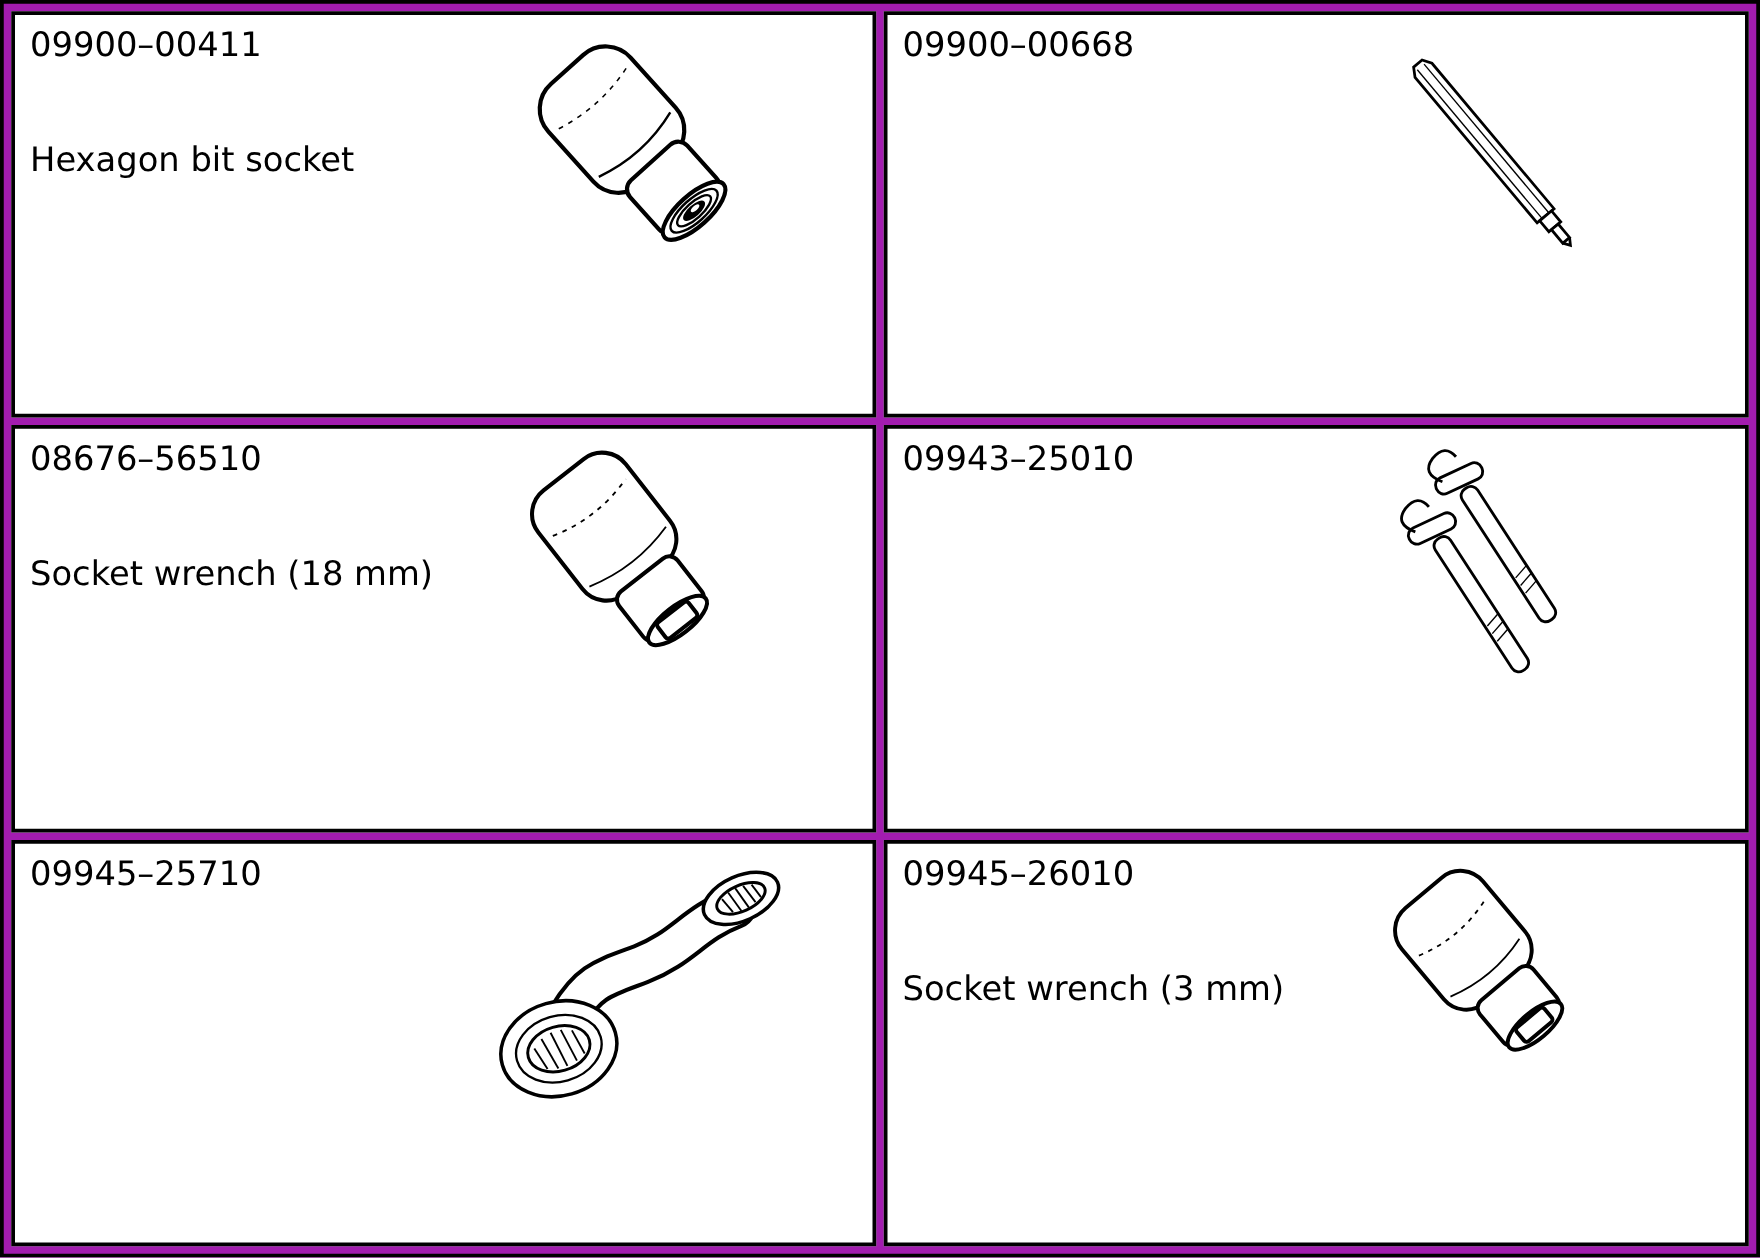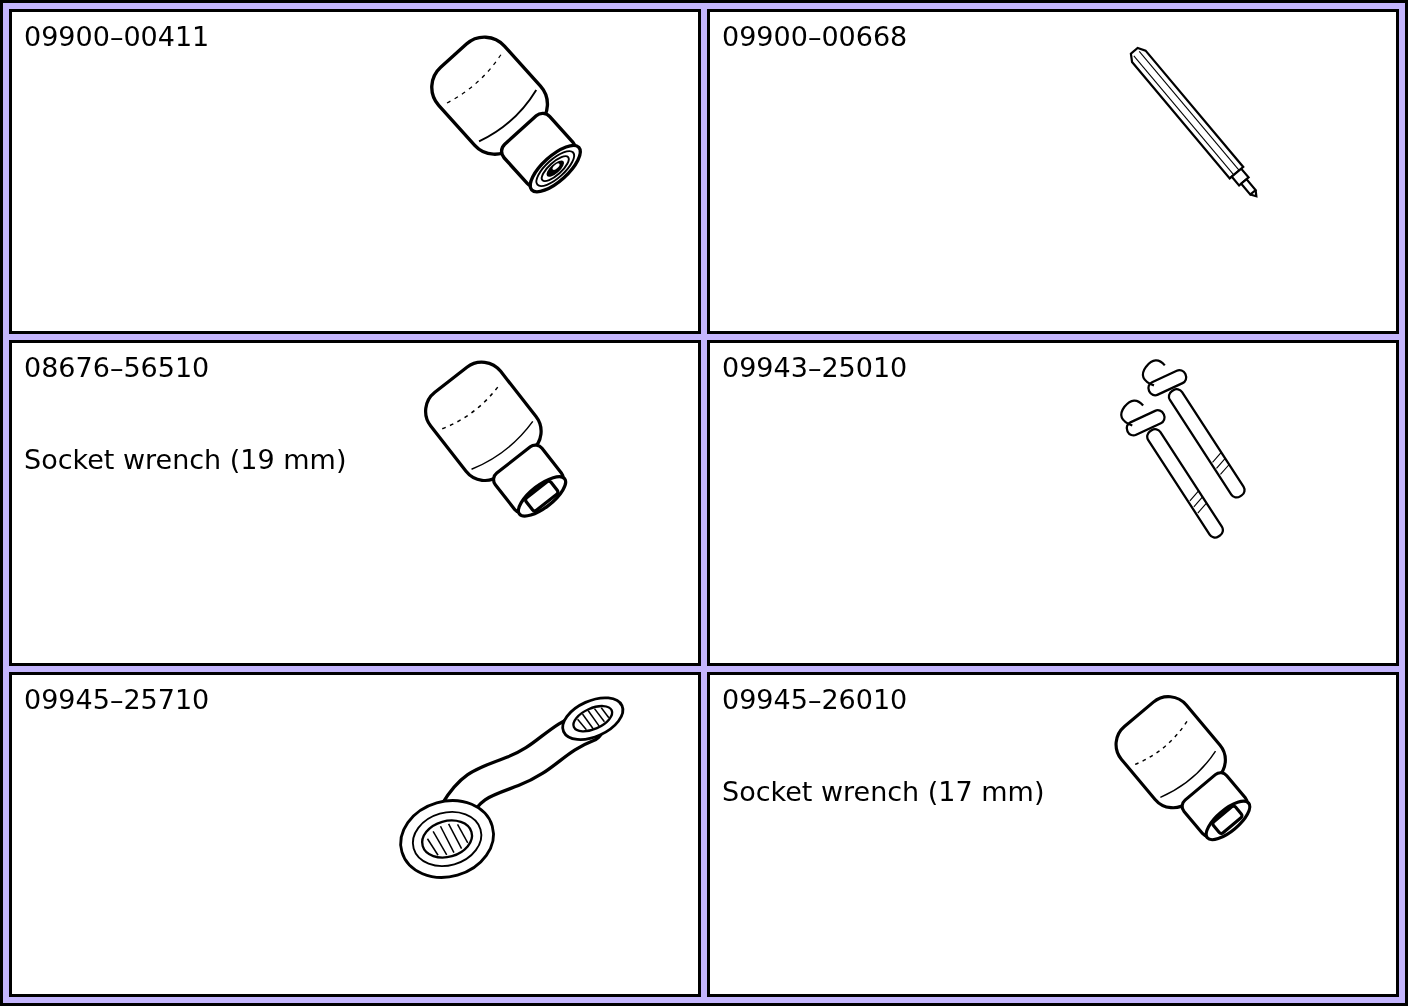--- a/index.html
+++ b/index.html
@@ -6,21 +6,21 @@
     margin: 0;
     padding: 0;
     background: #ffffff;
   }
   .page {
     width: 1408px;
     height: 1006px;
     box-sizing: border-box;
     border: 3px solid #000;
     padding: 6px;
-    background: #c4b5fd;
+    background: #a21caf;
   }
   .grid {
     display: grid;
     width: 100%;
     height: 100%;
     grid-template-columns: 1fr 1fr;
     grid-template-rows: 1fr 1fr 1fr;
     gap: 6px;
     box-sizing: border-box;
   }
@@ -60,20 +60,21 @@
   .ill-6 { top: 6px;  right: 96px;  width: 216px; height: 196px; }
 </style>
 </head>
 <body>
 
 <div class="page">
   <div class="grid">
 
     <div class="cell">
       <div class="part-number">09900–00411</div>
+      <div class="tool-name">Hexagon bit socket</div>
       <svg class="illustration ill-1" viewBox="0 0 240 210">
         <g transform="rotate(-42 120 105)">
           <g fill="#fff" stroke="#000" stroke-width="3.5">
             <rect x="74" y="8" width="92" height="112" rx="28"></rect>
             <rect x="88" y="112" width="64" height="56" rx="10"></rect>
             <ellipse cx="120" cy="166" rx="33" ry="13"></ellipse>
           </g>
           <g fill="none" stroke="#000" stroke-width="2">
             <ellipse cx="120" cy="166" rx="25" ry="9.5"></ellipse>
             <ellipse cx="120" cy="166" rx="18" ry="6.5"></ellipse>
@@ -99,21 +100,21 @@
           <g stroke="#000" stroke-width="1.2">
             <line x1="96" y1="10" x2="96" y2="186"></line>
             <line x1="104" y1="10" x2="104" y2="186"></line>
           </g>
         </g>
       </svg>
     </div>
 
     <div class="cell">
       <div class="part-number">08676–56510</div>
-      <div class="tool-name">Socket wrench (19 mm)</div>
+      <div class="tool-name">Socket wrench (18 mm)</div>
       <svg class="illustration ill-3" viewBox="0 0 240 210">
         <g transform="rotate(-38 120 105)">
           <g fill="#fff" stroke="#000" stroke-width="3.5">
             <rect x="72" y="10" width="96" height="114" rx="26"></rect>
             <rect x="88" y="120" width="64" height="52" rx="9"></rect>
             <ellipse cx="120" cy="170" rx="31" ry="12"></ellipse>
             <rect x="103" y="161" width="34" height="17" rx="3"></rect>
           </g>
           <g fill="none" stroke="#000" stroke-width="1.6">
             <path d="M80 46 Q120 58 160 46" stroke-dasharray="4 5"></path>
@@ -175,21 +176,21 @@
             <line x1="79" y1="155" x2="85" y2="186"></line>
             <line x1="88" y1="155" x2="94" y2="184"></line>
             <line x1="97" y1="158" x2="102" y2="180"></line>
           </g>
         </g>
       </svg>
     </div>
 
     <div class="cell">
       <div class="part-number">09945–26010</div>
-      <div class="tool-name">Socket wrench (17 mm)</div>
+      <div class="tool-name">Socket wrench (3 mm)</div>
       <svg class="illustration ill-6" viewBox="0 0 240 210">
         <g transform="rotate(-40 120 105)">
           <g fill="#fff" stroke="#000" stroke-width="3.5">
             <rect x="74" y="12" width="94" height="110" rx="26"></rect>
             <rect x="90" y="118" width="62" height="50" rx="9"></rect>
             <ellipse cx="121" cy="166" rx="30" ry="12"></ellipse>
             <rect x="105" y="157" width="32" height="16" rx="3"></rect>
           </g>
           <g fill="none" stroke="#000" stroke-width="1.6">
             <path d="M82 52 Q120 64 158 52" stroke-dasharray="4 5"></path>

